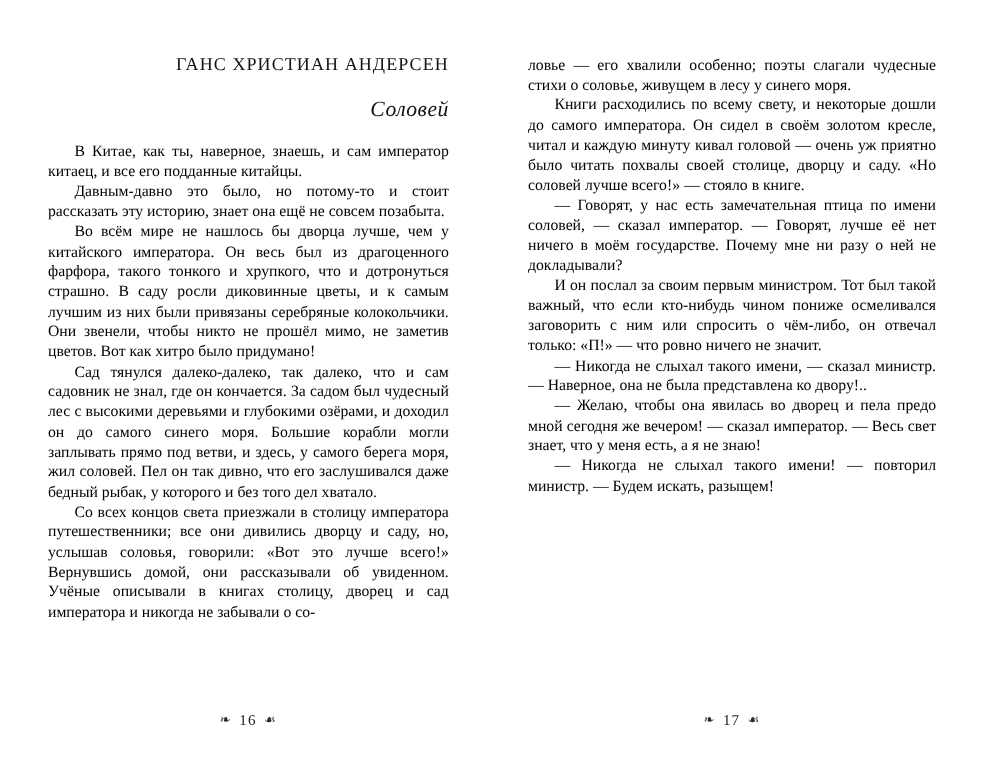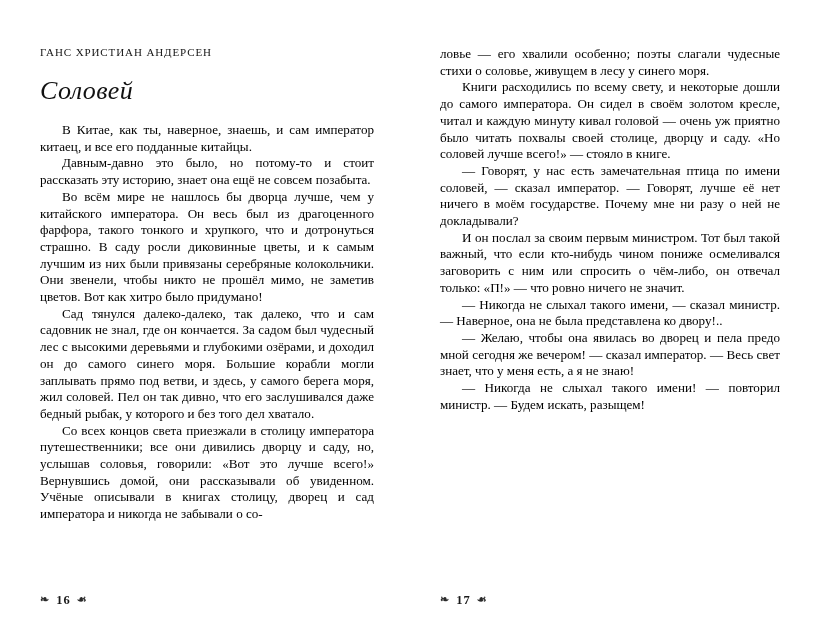--- a/index.html
+++ b/index.html
@@ -31,30 +31,30 @@
   .page-left {
     width: 348px;
     padding-right: 14px;
   }
   .page-right {
     width: 348px;
     margin-left: 44px;
     padding-left: 8px;
   }
   .author {
-    text-align: left;
-    font-size: 11px;
+    text-align: right;
+    font-size: 15px;
     letter-spacing: 0.9px;
     margin: 0 0 18px 0;
     color: #141414;
     font-family: "Liberation Serif", serif;
   }
   .title {
-    text-align: left;
-    font-size: 26px;
+    text-align: right;
+    font-size: 18px;
     font-style: italic;
     font-weight: normal;
     margin: 0 0 16px 0;
     letter-spacing: 0.4px;
     color: #111;
   }
   .body-text {
     flex: 1 1 auto;
   }
   p.par {
@@ -66,26 +66,25 @@
     text-justify: inter-word;
     hyphens: manual;
     color: #000000;
   }
   p.par.no-indent {
     text-indent: 0;
   }
   .folio {
     margin-top: auto;
     padding-top: 8px;
-    text-align: left;
+    text-align: center;
     font-size: 12px;
     color: #1a1a1a;
     letter-spacing: 1px;
     white-space: nowrap;
-    font-weight: bold;
   }
   .folio .orn {
     font-size: 11px;
     color: #2a2a2a;
     vertical-align: 1px;
   }
   .folio .num {
     display: inline-block;
     padding: 0 6px;
     font-size: 12.5px;

